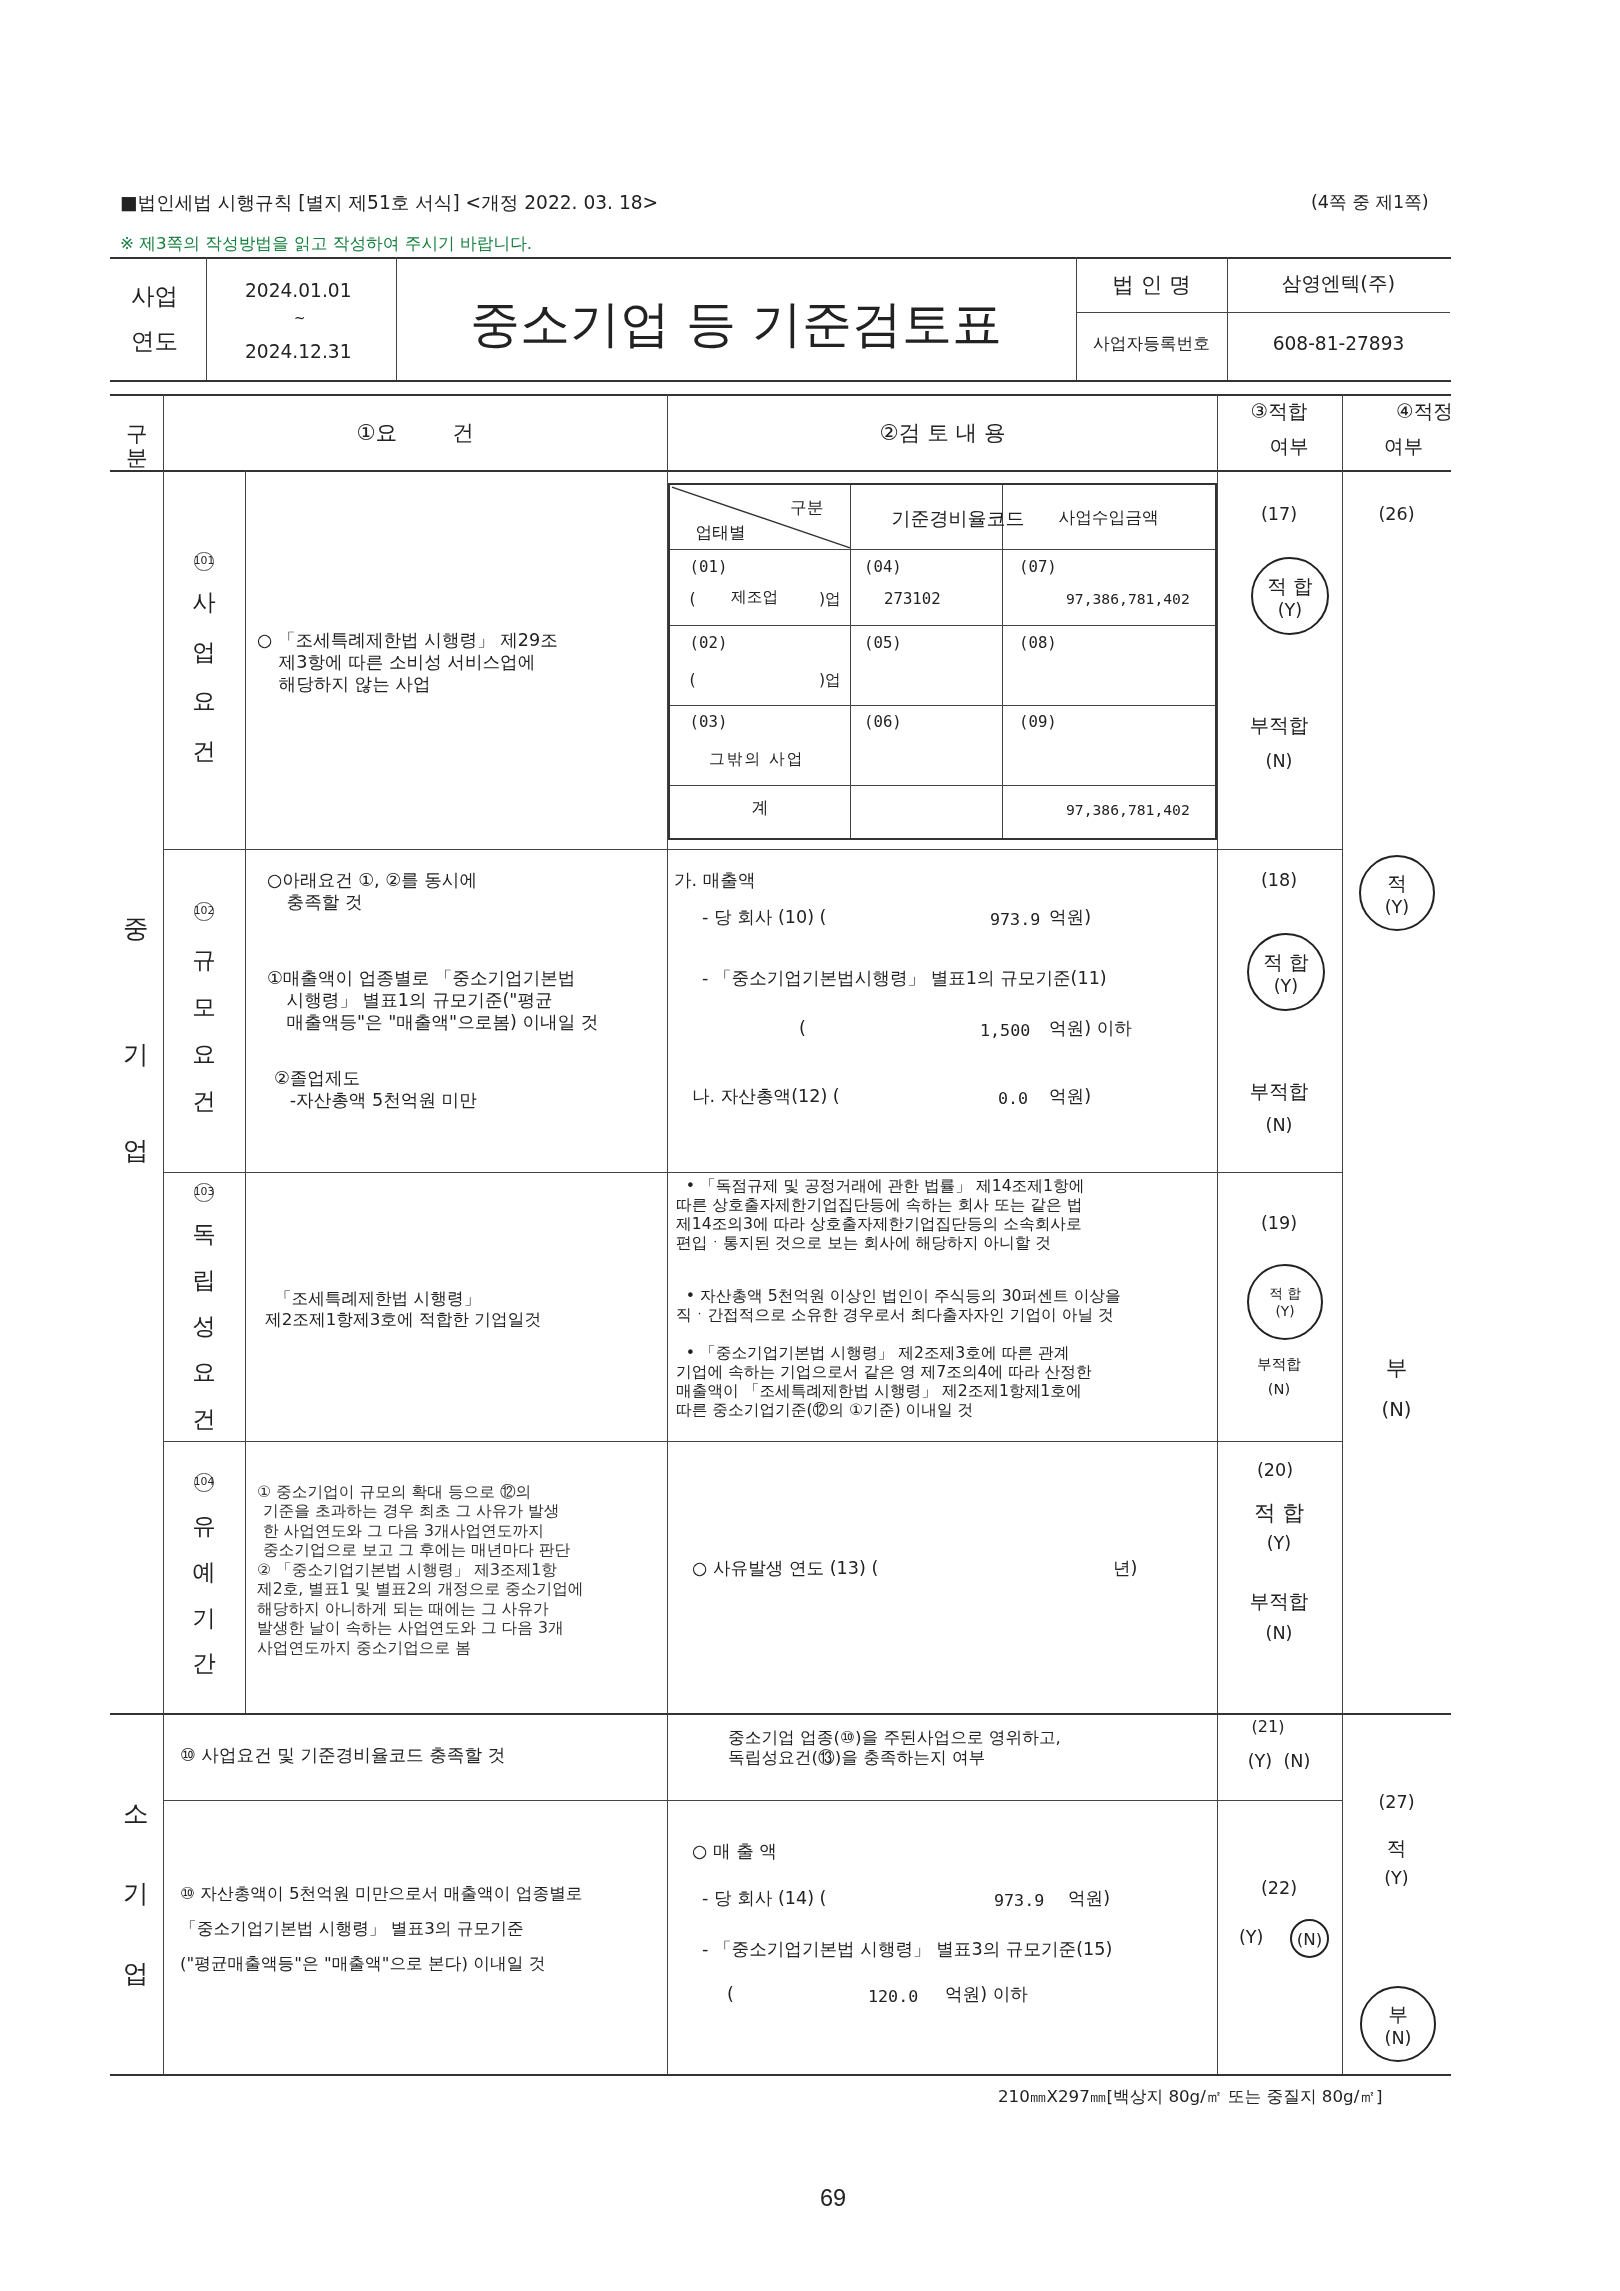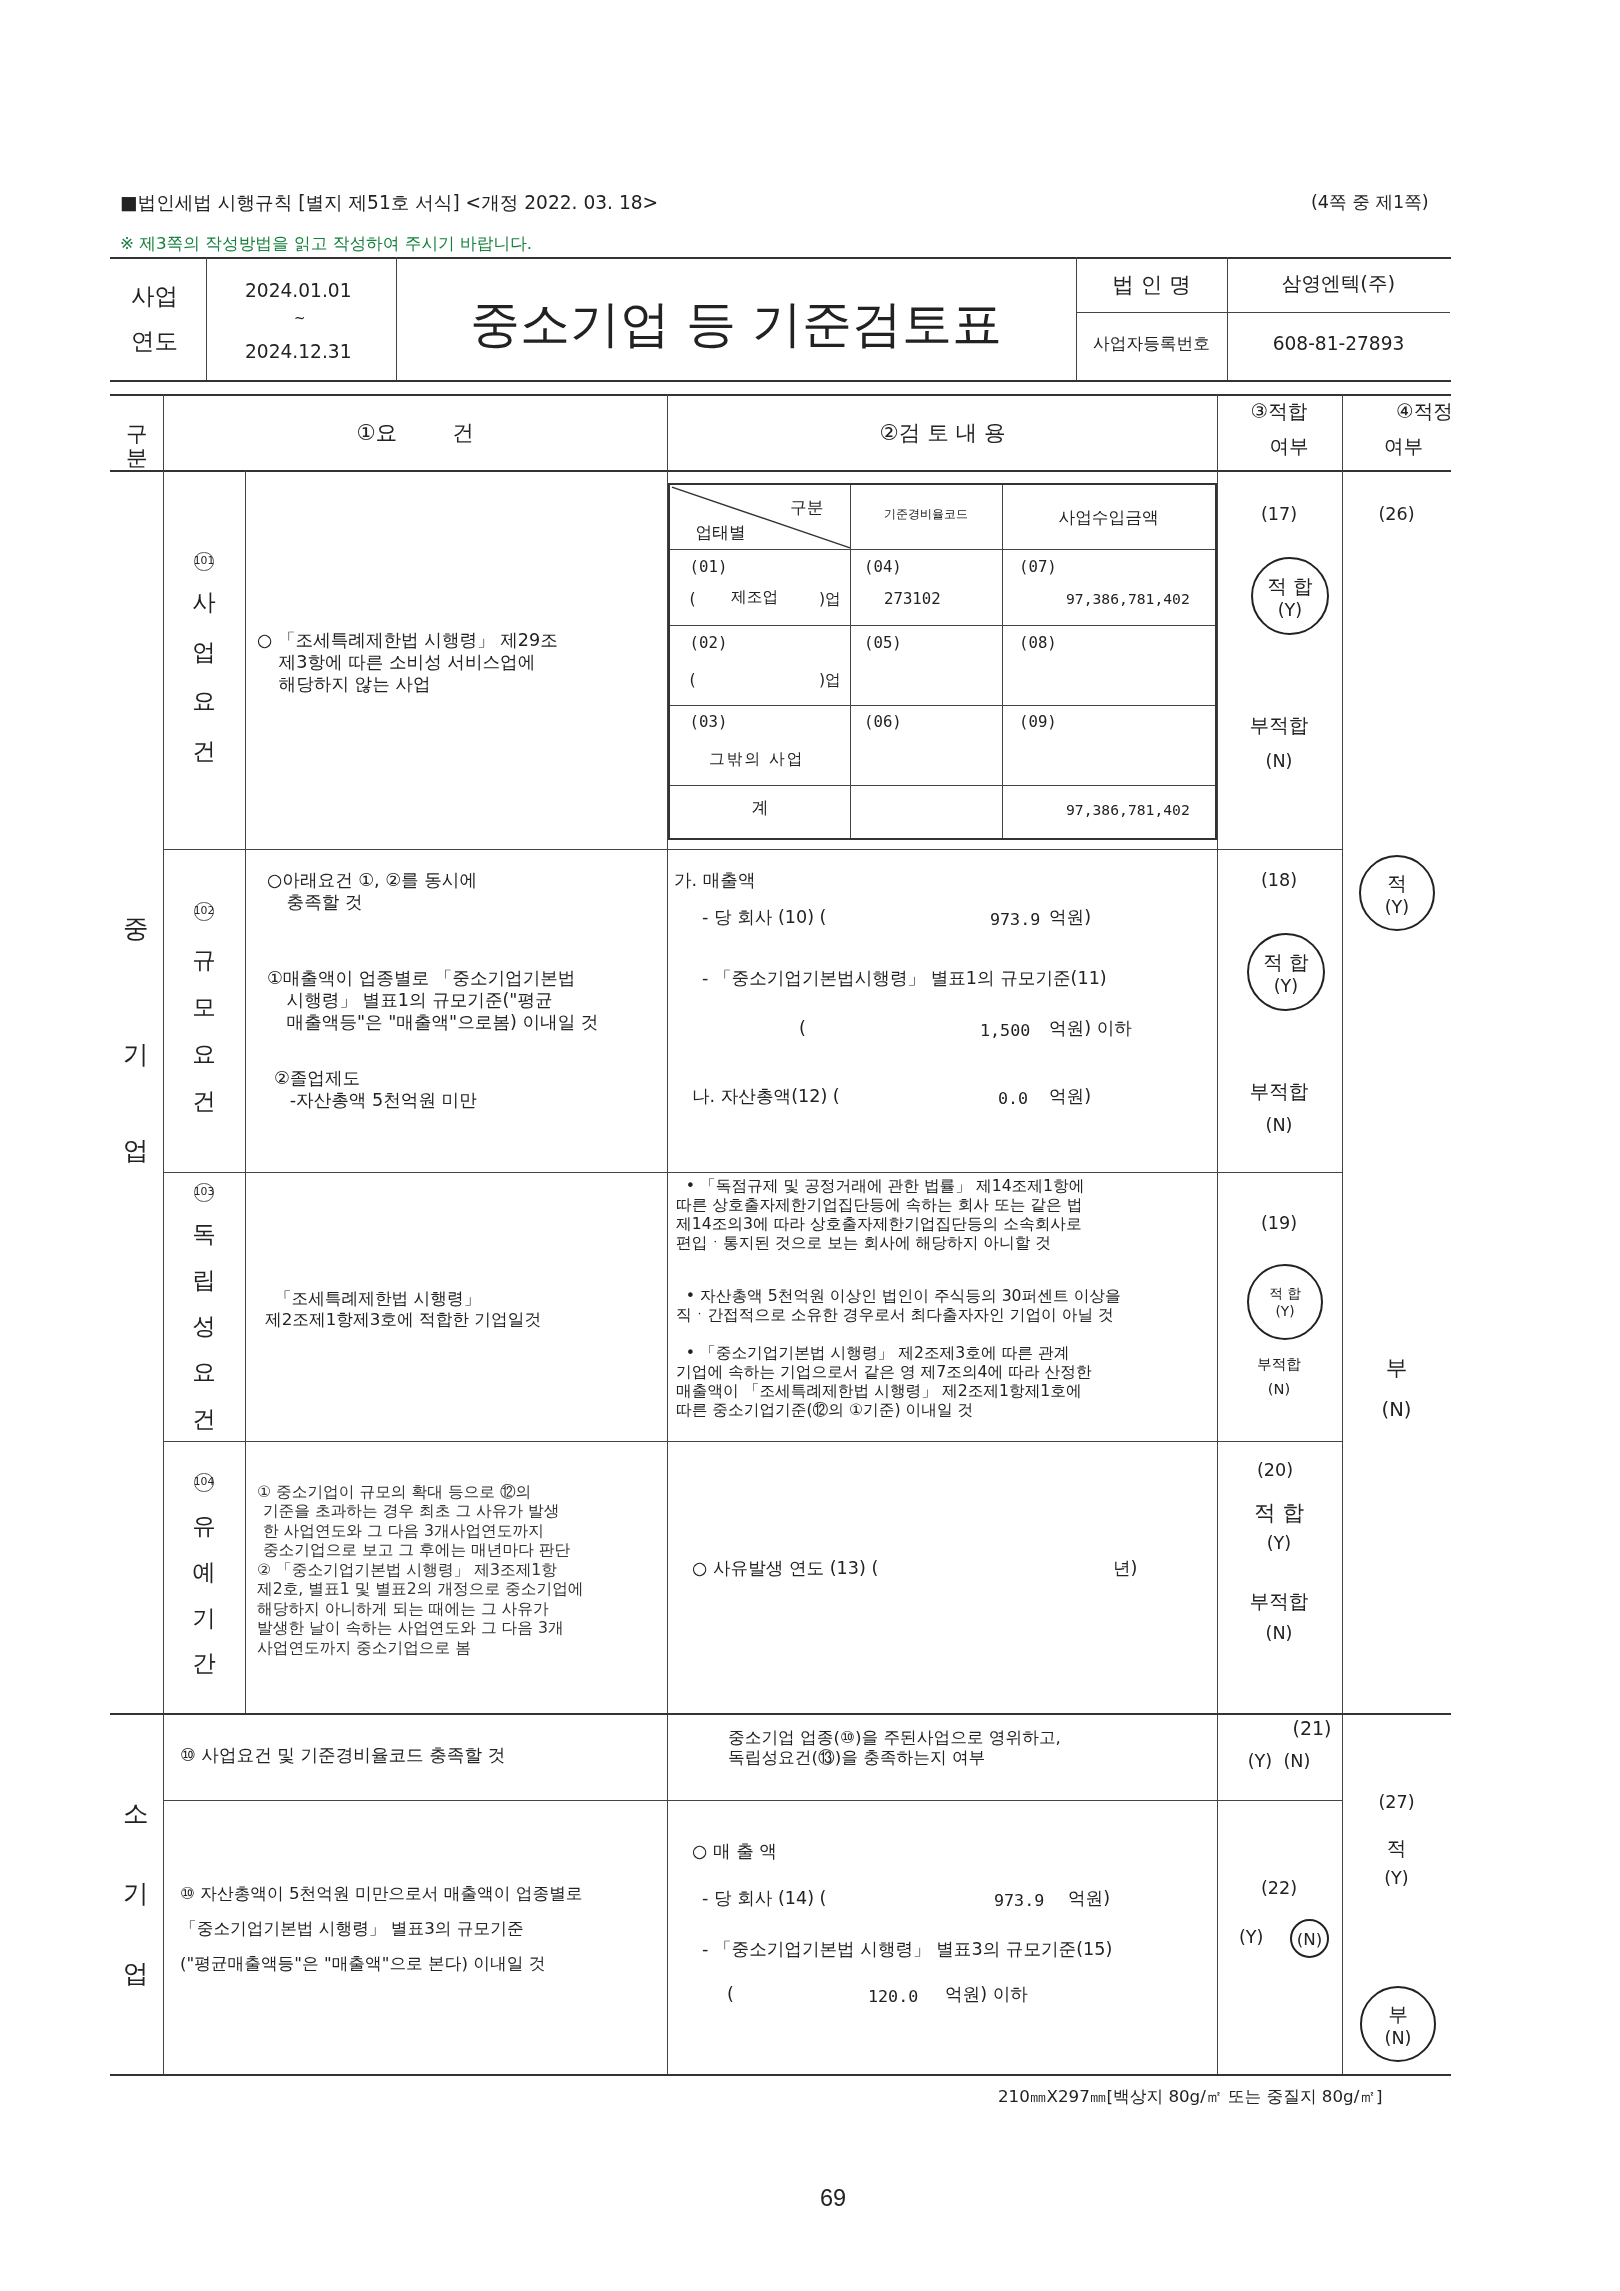--- a/index.html
+++ b/index.html
@@ -96,21 +96,21 @@
   <div class="hline thin" style="left:0;top:64px;width:545px;"></div>
   <div class="hline thin" style="left:0;top:140px;width:545px;"></div>
   <div class="hline thin" style="left:0;top:220px;width:545px;"></div>
   <div class="hline thin" style="left:0;top:300px;width:545px;"></div>
 
   <svg class="abs" style="left:0;top:0;" width="181" height="65" viewBox="0 0 185 66">
       <line x1="2" y1="2" x2="184" y2="64" stroke="#333" stroke-width="1.5"></line>
     </svg>
   <div class="t" style="left:120px;top:11.8px;font-size:16.7px;">구분</div>
   <div class="t" style="left:25.5px;top:37px;font-size:16.7px;">업태별</div>
-  <div class="t c" style="left:180px;width:152px;top:21.6px;font-size:12px;">기준경비율코드</div>
+  <div class="t c" style="left:180px;width:152px;top:21.6px;font-size:19px;padding-left:32px;">기준경비율코드</div>
   <div class="t c" style="left:332px;width:213px;top:21.6px;font-size:16.7px;">사업수입금액</div>
 
   <div class="t mono" style="left:19.6px;top:73px;font-size:15.7px;">(01)</div>
   <div class="t" style="left:19.6px;top:105px;font-size:15.7px;">(</div>
   <div class="t" style="left:61px;top:103px;font-size:15.7px;">제조업</div>
   <div class="t" style="left:149px;top:105px;font-size:15.7px;">)업</div>
   <div class="t mono" style="left:194px;top:73px;font-size:15.7px;">(04)</div>
   <div class="t mono" style="left:214px;top:105px;font-size:15.7px;">273102</div>
   <div class="t mono" style="left:349px;top:73px;font-size:15.7px;">(07)</div>
   <div class="t mono" style="left:396px;top:105px;font-size:14.7px;">97,386,781,402</div>
@@ -250,21 +250,21 @@
 
 <div class="t" style="left:123px;top:1798px;font-size:25.5px;">소</div>
 <div class="t" style="left:123px;top:1878px;font-size:25.5px;">기</div>
 <div class="t" style="left:123px;top:1958px;font-size:25.5px;">업</div>
 
 <div class="t" style="left:180px;top:1745px;font-size:17.6px;">⑩ 사업요건 및 기준경비율코드 충족할 것</div>
 <div class="ml" style="left:684px;top:1727px;font-size:16.7px;line-height:1.2;margin-left:44px;">
   <div>중소기업 업종(⑩)을 주된사업으로 영위하고,</div>
   <div>독립성요건(⑬)을 충족하는지 여부</div>
 </div>
-<div class="t c" style="left:1217px;width:102px;top:1717px;font-size:19px;padding-left:44px;">(21)</div>
+<div class="t c" style="left:1217px;width:102px;top:1717px;font-size:16px;">(21)</div>
 <div class="t c" style="left:1217px;width:124px;top:1751px;font-size:17.6px;white-space:pre;">(Y)  (N)</div>
 
 <div class="ml" style="left:180px;top:1876px;font-size:16.7px;line-height:2.1;">
   <div>⑩ 자산총액이 5천억원 미만으로서 매출액이 업종별로</div>
   <div>「중소기업기본법 시행령」 별표3의 규모기준</div>
   <div>("평균매출액등"은 "매출액"으로 본다) 이내일 것</div>
 </div>
 
 <div class="t" style="left:692px;top:1841px;font-size:17.6px;">○ 매 출 액</div>
 <div class="t" style="left:702px;top:1888px;font-size:17.6px;">- 당 회사 (14) (</div>

